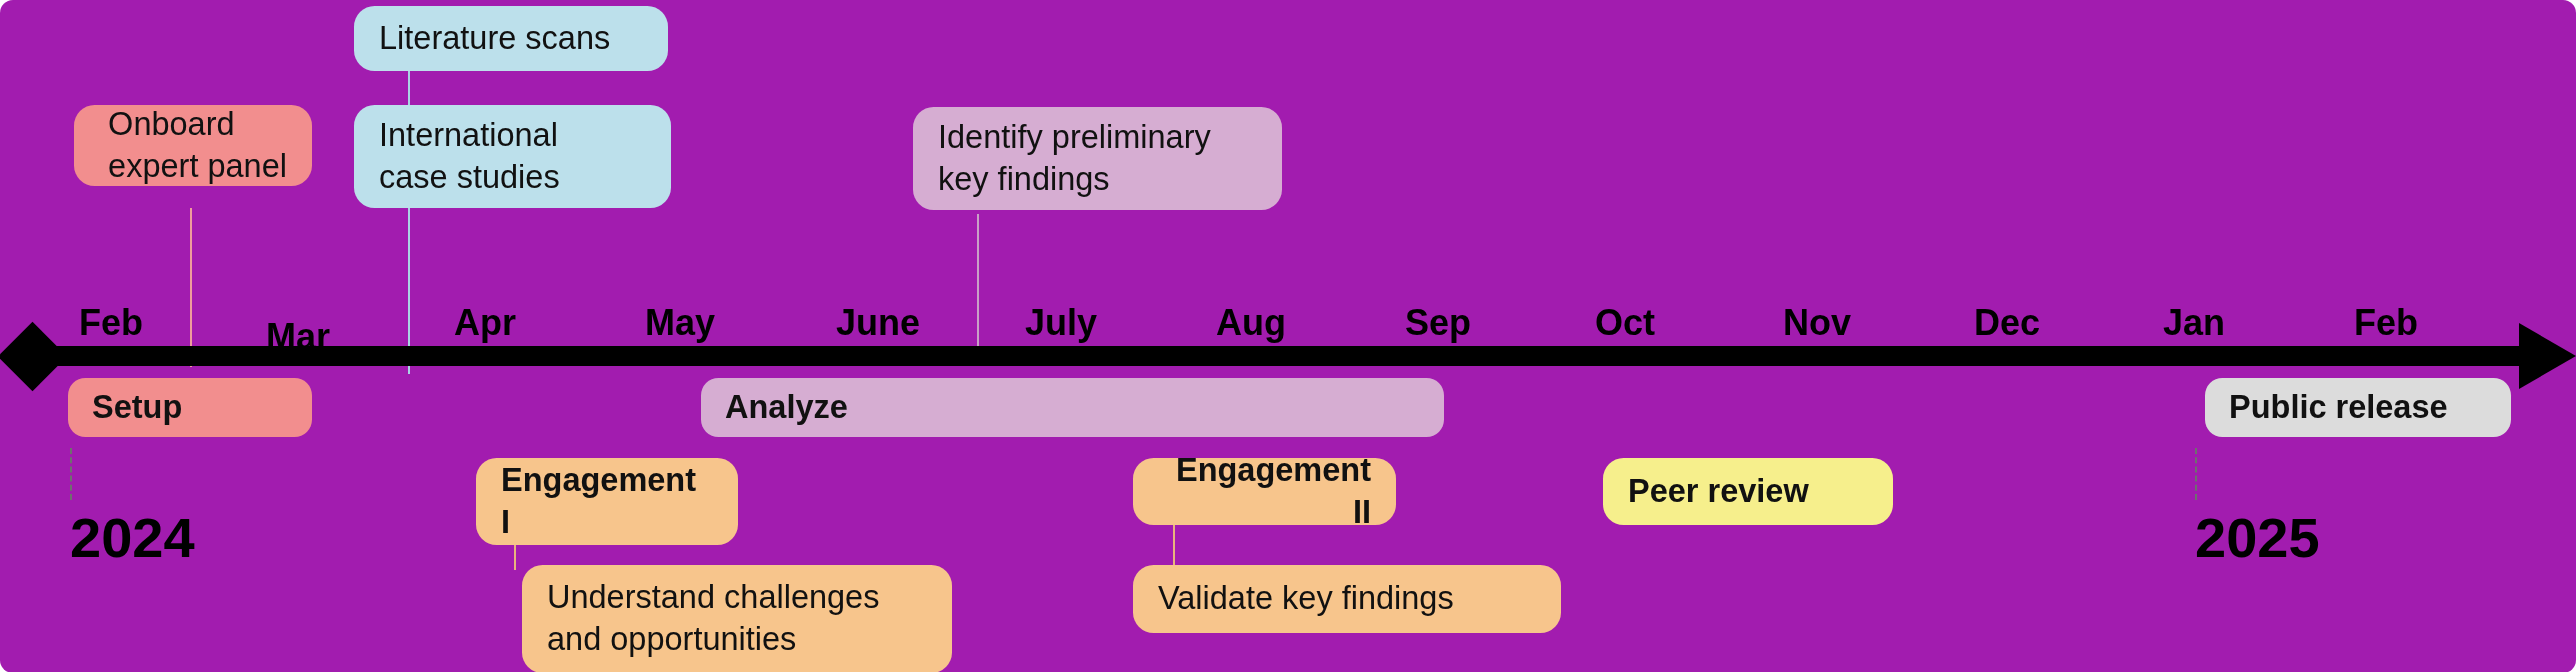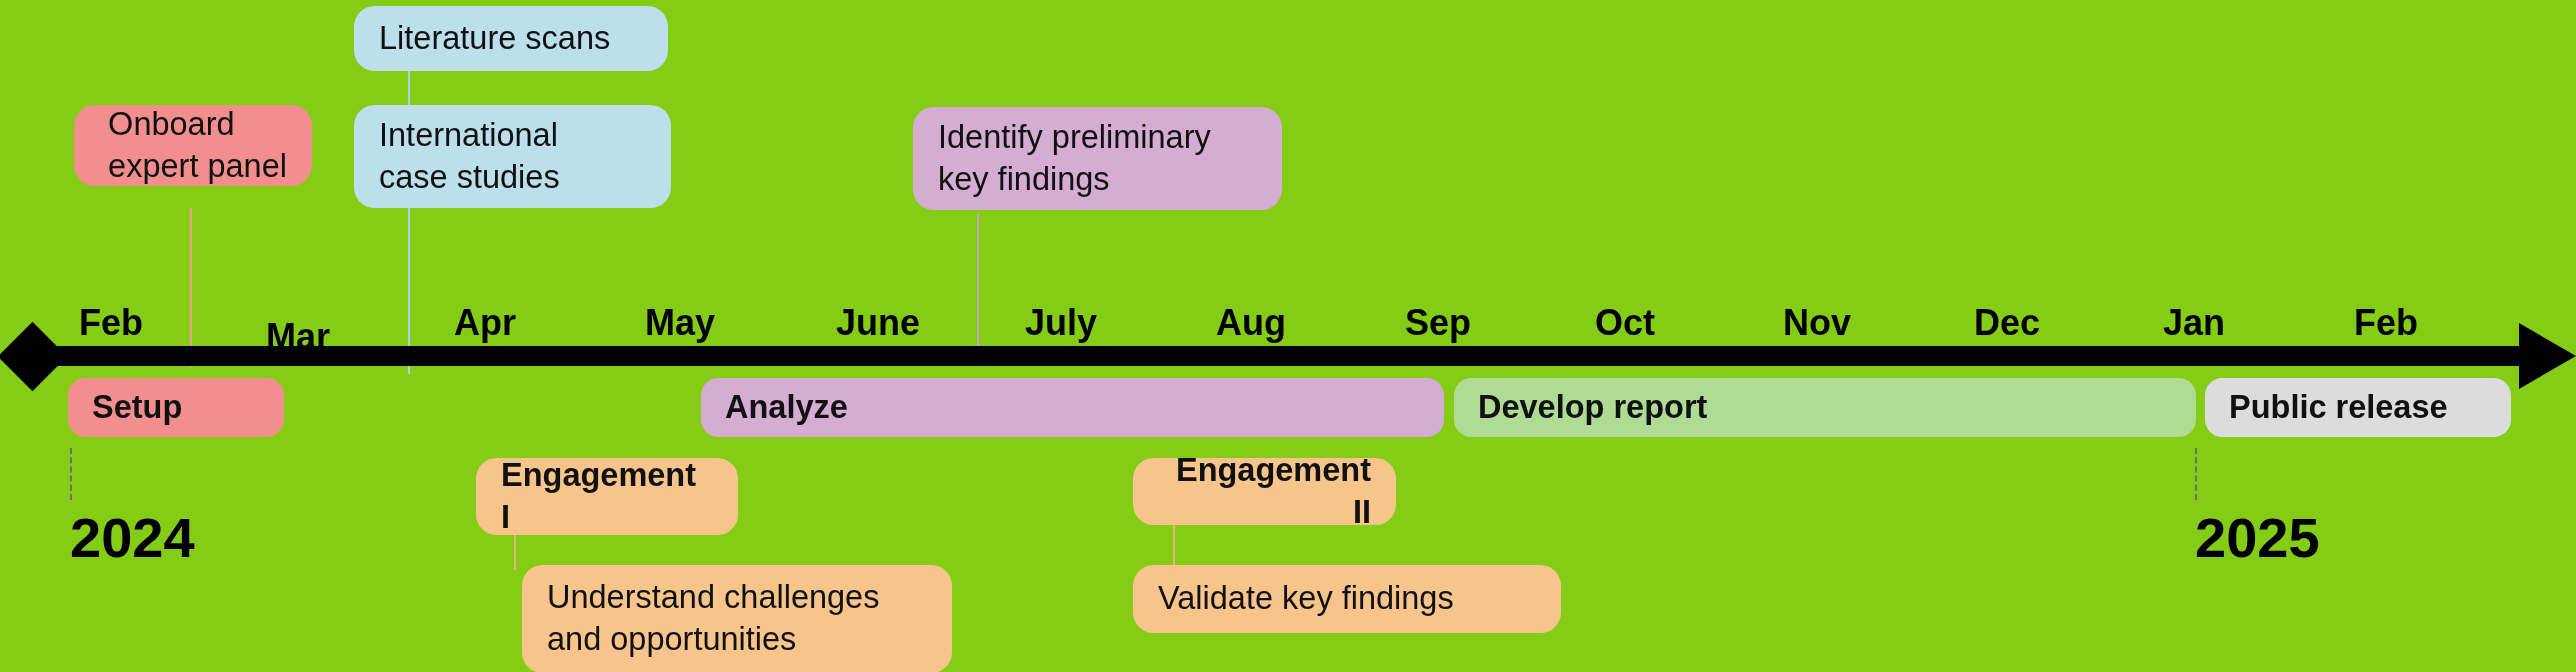--- a/index.html
+++ b/index.html
@@ -10,22 +10,23 @@
   }
   body {
     font-family: "Liberation Sans", "DejaVu Sans", sans-serif;
     -webkit-font-smoothing: antialiased;
   }
 
   #canvas {
     position: relative;
     width: 2576px;
     height: 673px;
-    background: #84cc16;
+    background: #a21caf;
     overflow: hidden;
+    border-radius: 13px;
   }
 
   
   .pill {
     position: absolute;
     box-sizing: border-box;
     border-radius: 20.6px;
     display: flex;
     align-items: center;
     color: #111111;
@@ -142,55 +143,55 @@
   <div class="month-label" style="left:2007px; top:302px;">Dec</div>
   <div class="month-label" style="left:2194px; top:302px;">Jan</div>
   <div class="month-label" style="left:2386px; top:302px;">Feb</div>
 
   <div id="axis-diamond" style="left:8px; top:332px; width:49px; height:49px;"></div>
 
   <div id="axis-line" style="left:33px; top:346px; width:2489px; height:20px;"></div>
 
   <div id="axis-arrow" style="left:2519px; top:323px;"></div>
 
-  <div class="pill phase-bar" style="left:68px; top:378px; width:216px; background:#F28E8E;">
+  <div class="pill phase-bar" style="left:68px; top:378px; width:244px; background:#F28E8E;">
     <span>Setup</span>
   </div>
 
 
   <div class="pill phase-bar" style="left:701px; top:378px; width:743px; background:#D6ADD2;padding-left:24px;">
     <span>Analyze</span>
   </div>
 
-  <div class="pill phase-bar" style="left:1454px; top:378px; width:742px; background:#AFDC95;">
-    <span>Develop report</span>
-  </div>
 
   <div class="pill phase-bar" style="left:2205px; top:378px; width:306px; background:#DCDCDC;">
     <span>Public release</span>
   </div>
 
   <div class="year-tick" style="left:70px; top:448px; height:52px;"></div>
   <div class="year-label" style="left:70px; top:505px;">2024</div>
 
   <div class="year-tick" style="left:2195px; top:448px; height:52px;"></div>
   <div class="year-label" style="left:2195px; top:505px;">2025</div>
 
   <div class="connector" style="left:514px; top:491px; height:79px; background:#E9B47C;"></div>
 
   <div class="connector" style="left:1173px; top:491px; height:79px; background:#E9B47C;"></div>
 
-  <div class="pill callout" style="left:476px; top:458px; width:262px; height:77px; background:#F7C58C; font-weight:700;">
+  <div class="pill callout" style="left:476px; top:458px; width:262px; height:87px; background:#F7C58C; font-weight:700;">
     <span>Engagement I</span>
   </div>
 
   <div class="pill callout" style="left:1133px; top:458px; width:263px; height:67px; background:#F7C58C; font-weight:700;text-align:right;">
     <span>Engagement II</span>
   </div>
 
+  <div class="pill callout" style="left:1603px; top:458px; width:290px; height:67px; background:#F6EF8C; font-weight:700;">
+    <span>Peer review</span>
+  </div>
 
   <div class="pill callout" style="left:476px; top:565px; width:430px; height:108px; background:#F7C58C;margin-left:46px;">
     <span>Understand challenges
 and opportunities</span>
   </div>
 
   <div class="pill callout" style="left:1133px; top:565px; width:428px; height:68px; background:#F7C58C;">
     <span>Validate key findings</span>
   </div>
 

